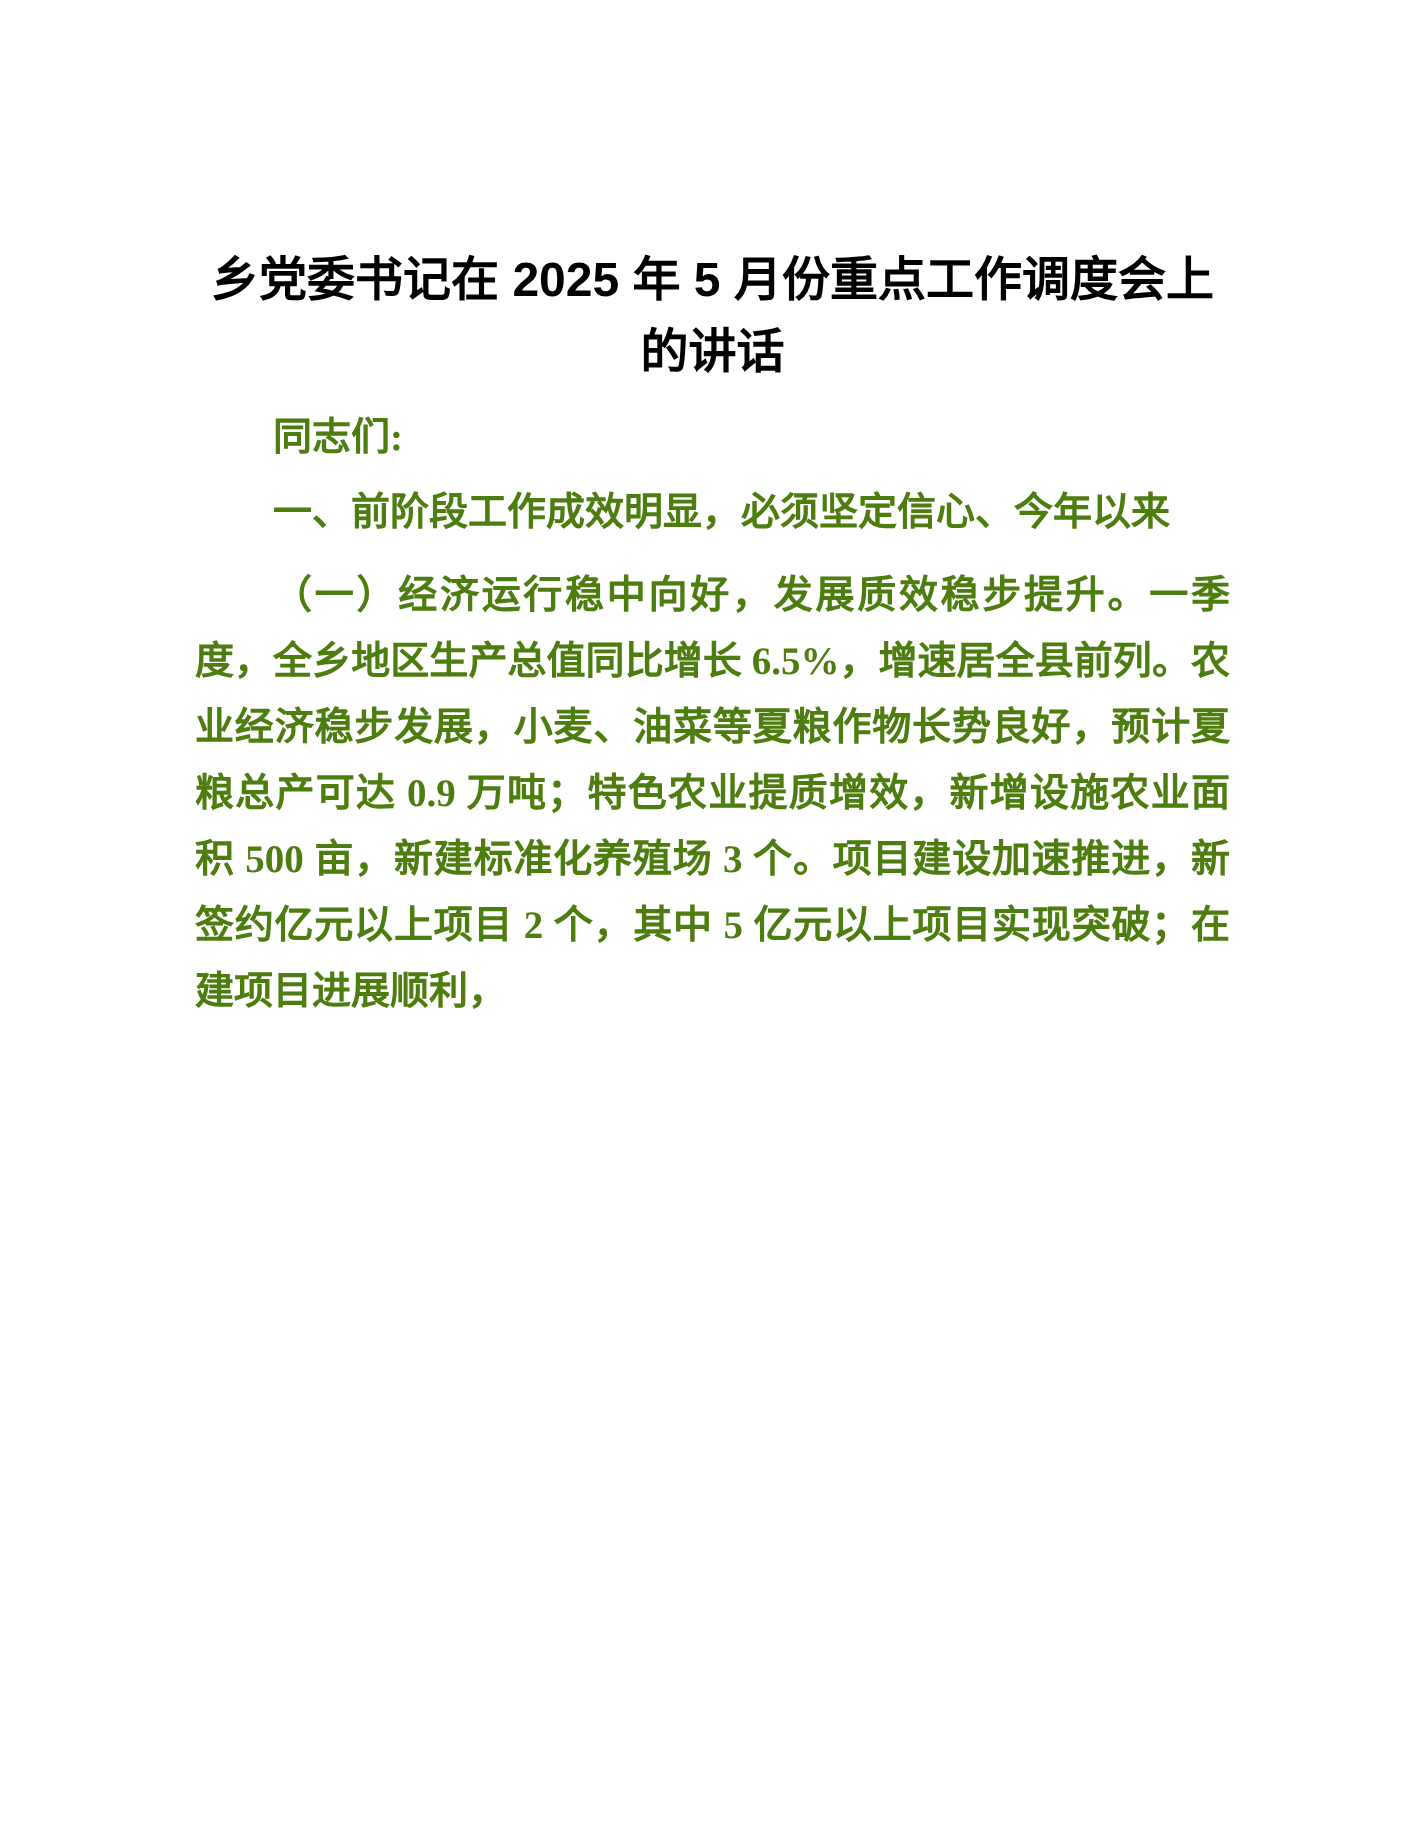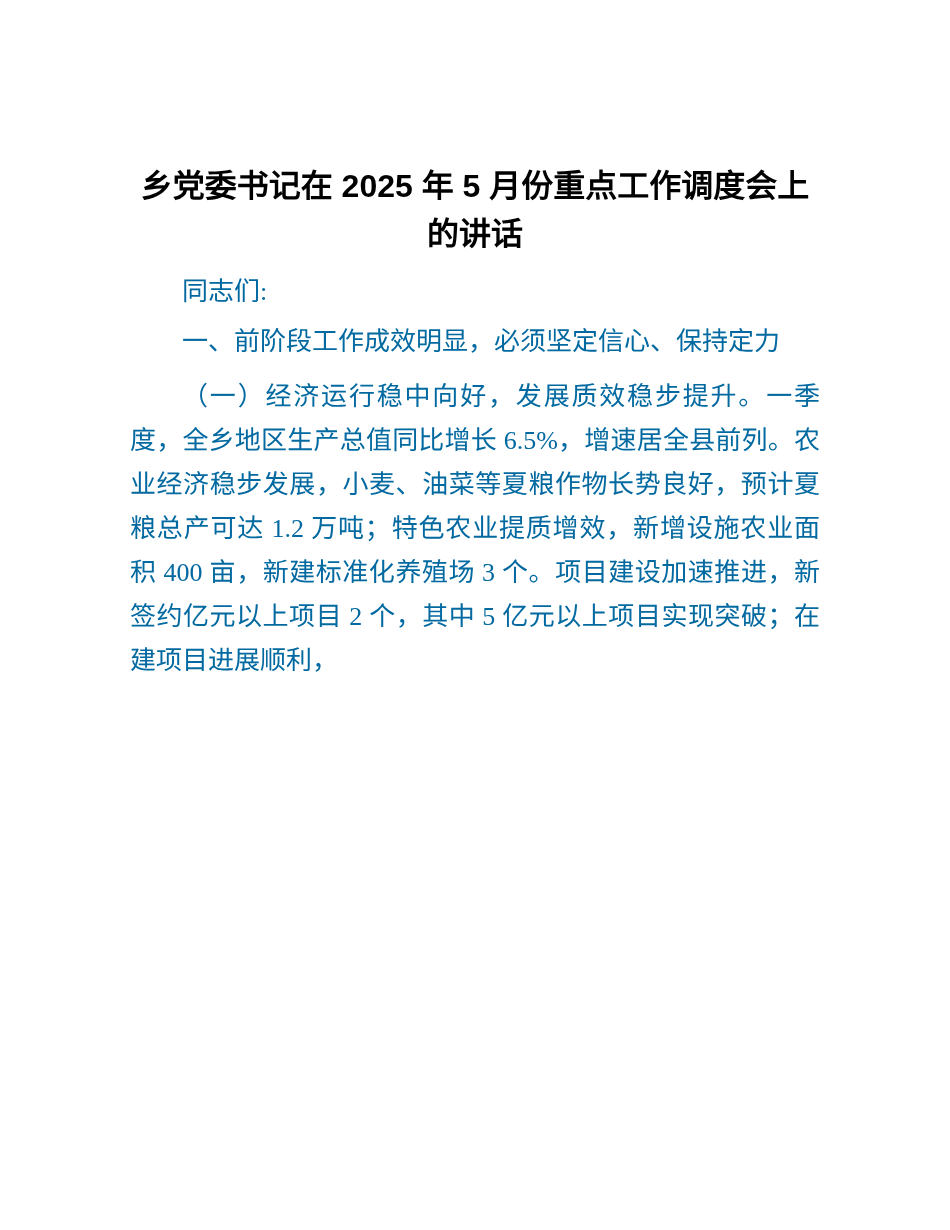--- a/index.html
+++ b/index.html
@@ -25,42 +25,42 @@
     font-family: "Liberation Sans", sans-serif;
     font-weight: 700;
     font-size: 32px;
     line-height: 48px;
     text-align: center;
     color: #000000;
   }
   .para {
     margin: 0;
     font-family: "Liberation Serif", serif;
-    font-weight: 400;
+    font-weight: 700;
     font-size: 26px;
     line-height: 44px;
     text-align: justify;
     text-indent: 2em;
-    color: #0369a1;
+    color: #4d7c0f;
     word-break: break-all;
   }
   .greeting     { margin-top: 12px; }
   .p-intro      { margin-top: 8px; }
   .p-heading    { margin-top: 6px; }
   .p-overview   { margin-top: 2px; }
   .p-economy    { margin-top: 11px; }
 </style>
 </head>
 <body>
 
 <div class="page">
   <div class="doc">
     <h1 class="title">乡党委书记在 2025 年 5 月份重点工作调度会上的讲话</h1>
 
     <p class="para greeting">同志们:</p>
 
 
-    <p class="para p-heading">一、前阶段工作成效明显，必须坚定信心、保持定力</p>
+    <p class="para p-heading">一、前阶段工作成效明显，必须坚定信心、今年以来</p>
 
 
-    <p class="para p-economy">（一）经济运行稳中向好，发展质效稳步提升。一季度，全乡地区生产总值同比增长 6.5%，增速居全县前列。农业经济稳步发展，小麦、油菜等夏粮作物长势良好，预计夏粮总产可达 1.2 万吨；特色农业提质增效，新增设施农业面积 400 亩，新建标准化养殖场 3 个。项目建设加速推进，新签约亿元以上项目 2 个，其中 5 亿元以上项目实现突破；在建项目进展顺利，</p>
+    <p class="para p-economy">（一）经济运行稳中向好，发展质效稳步提升。一季度，全乡地区生产总值同比增长 6.5%，增速居全县前列。农业经济稳步发展，小麦、油菜等夏粮作物长势良好，预计夏粮总产可达 0.9 万吨；特色农业提质增效，新增设施农业面积 500 亩，新建标准化养殖场 3 个。项目建设加速推进，新签约亿元以上项目 2 个，其中 5 亿元以上项目实现突破；在建项目进展顺利，</p>
   </div>
 </div>
 
 </body></html>

